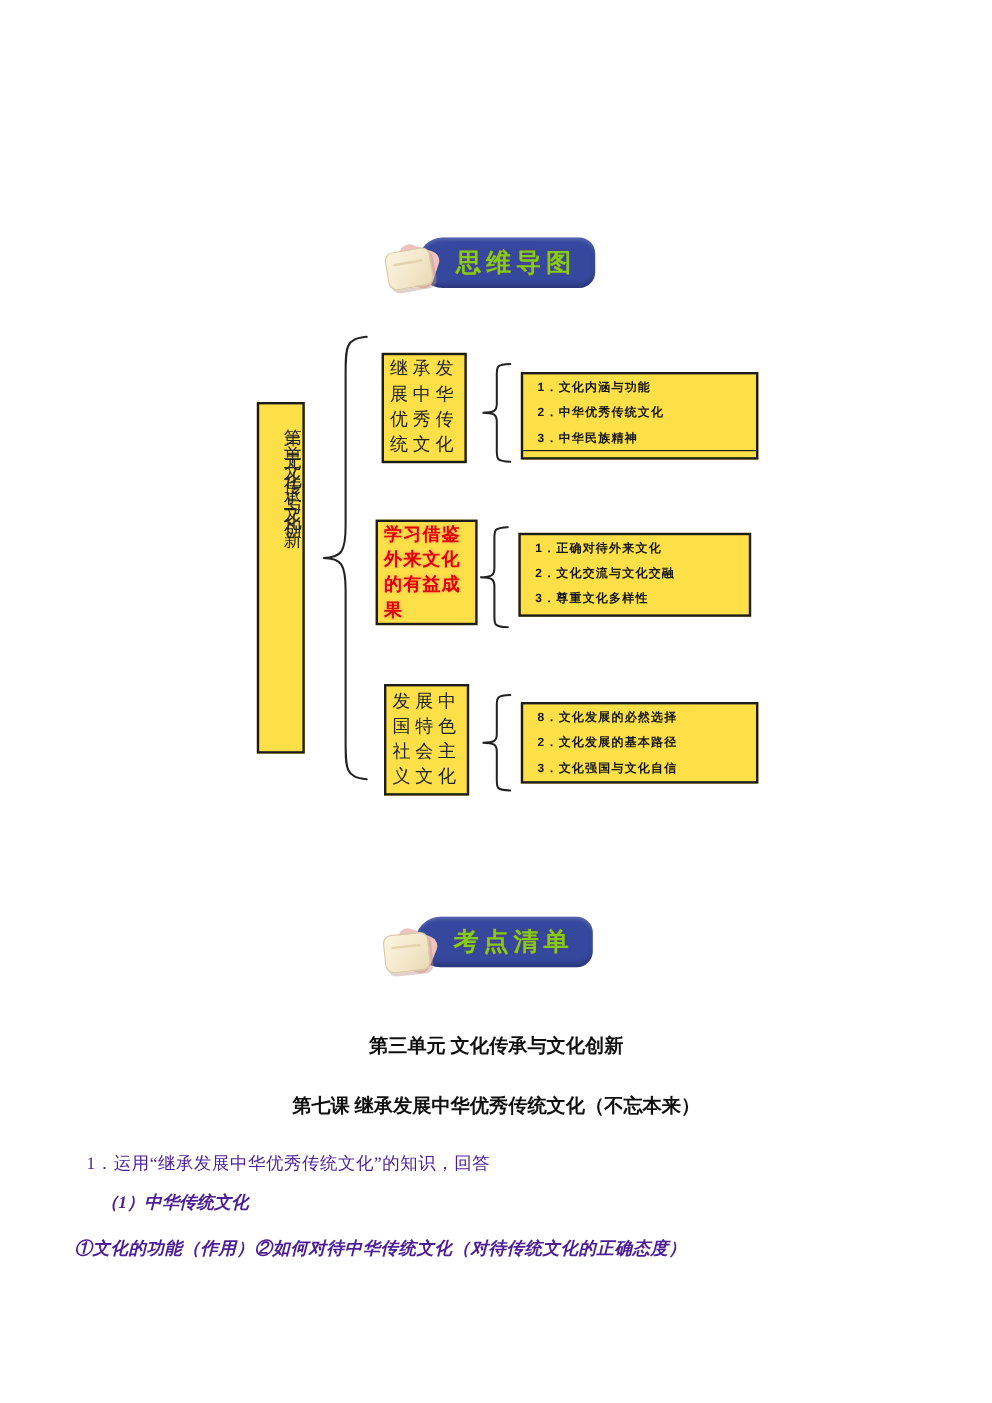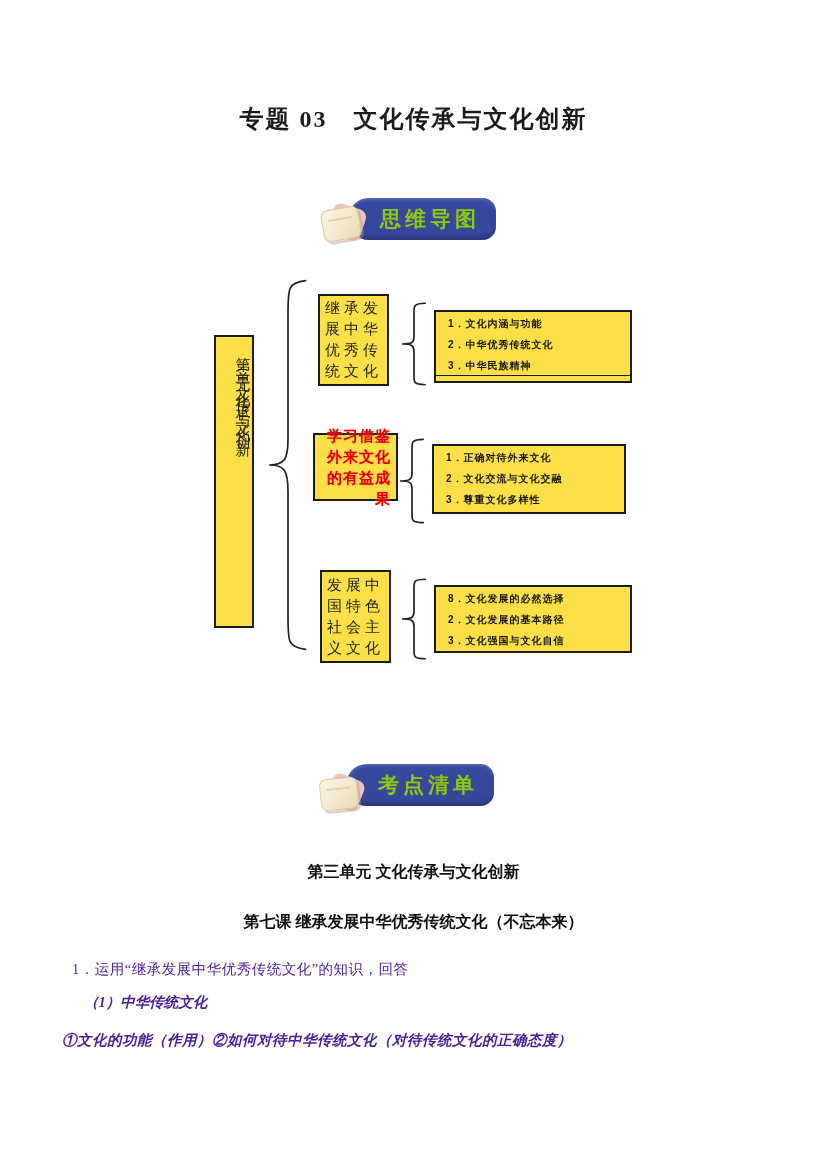--- a/index.html
+++ b/index.html
@@ -83,21 +83,21 @@
   }
 
   .branch-box {
     display:flex; flex-direction:column; justify-content:center;
     padding:4px 5px;
     font-size:15px; line-height:21px;
     color:#222;
   }
   .branch-box .bl { letter-spacing:4px; white-space:nowrap; }
   .branch-0 { left:318px; top:294px; width:71px; height:92px; }
-  .branch-1 { left:313px; top:433px; width:85px; height:68px;text-align:right; }
+  .branch-1 { left:313px; top:433px; width:85px; height:88px; }
   .branch-2 { left:320px; top:570px; width:71px; height:93px; }
   .branch-1 .bl {
     color:#e00000; font-weight:bold; letter-spacing:1px;
     text-shadow:0 0 3px rgba(255,120,120,.55);
     font-family:"Liberation Sans", sans-serif;
   }
 
   .brace { position:absolute; }
   .brace svg { display:block; width:100%; height:100%; }
   .brace path {
@@ -134,21 +134,20 @@
   .q-line { position:absolute; font-size:14.5px; color:#4c1d95; }
   .q1 { left:72px; top:960px; letter-spacing:.5px; }
   .q1-sub { left:84px; top:993px; font-weight:bold; font-style:italic; }
   .q1-points { left:62px; top:1031px; font-weight:bold; font-style:italic; letter-spacing:.5px; }
 </style>
 </head>
 <body>
 
 <div class="page">
 
-  <div class="doc-title">专题 03　文化传承与文化创新</div>
 
   <div class="banner" style="left:320px; top:194px;">
     <div class="banner-pill">
       <span class="banner-label">思维导图</span>
     </div>
     <div class="notebook-icon">
       <div class="nb-back"></div>
       <div class="nb-front"></div>
       <div class="nb-line"></div>
     </div>

